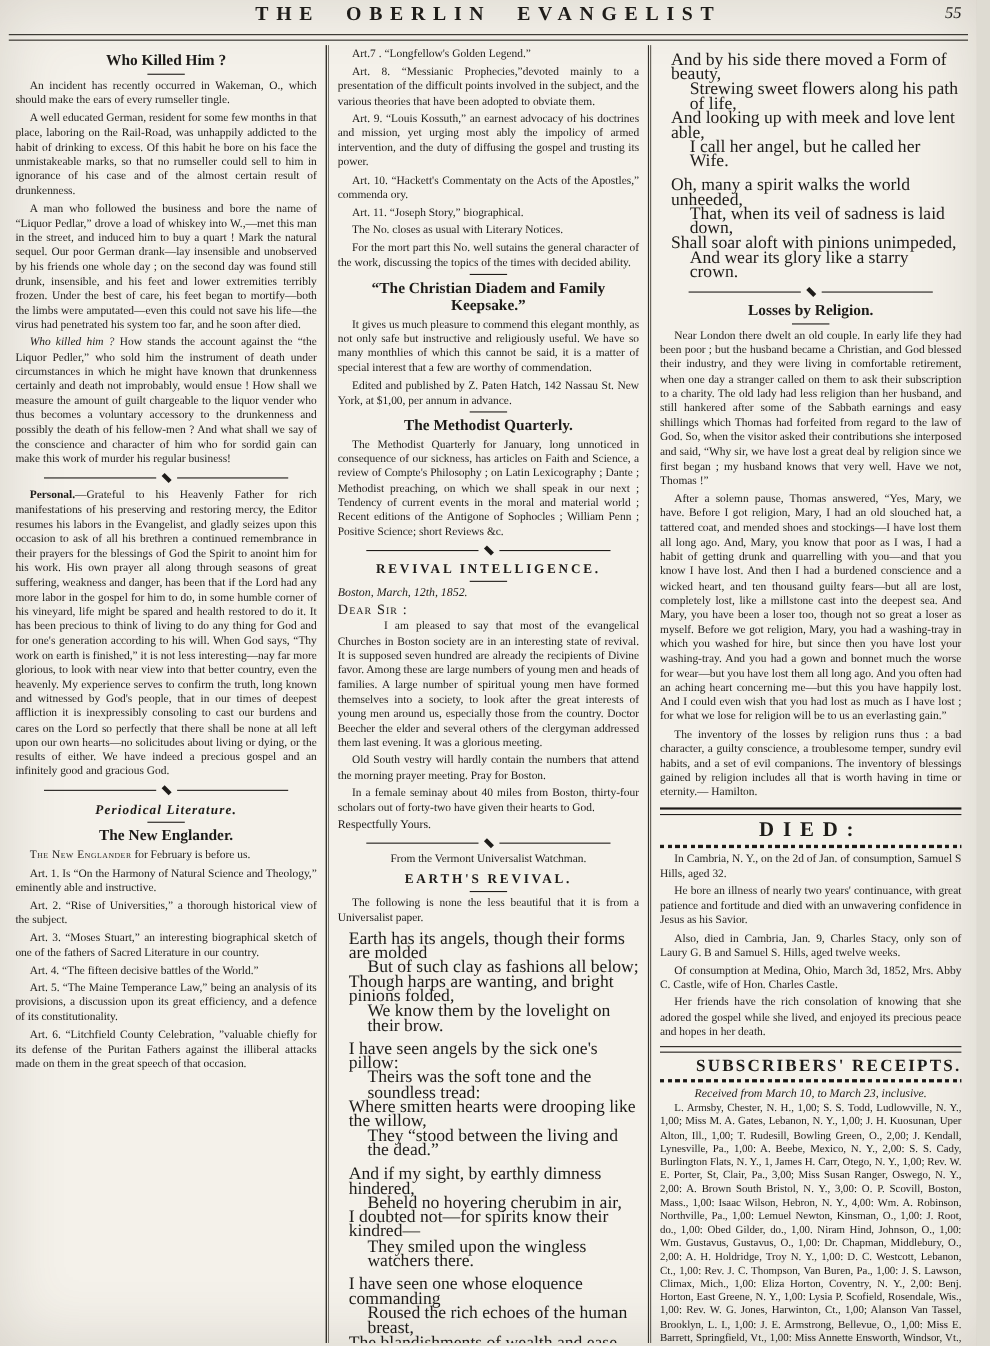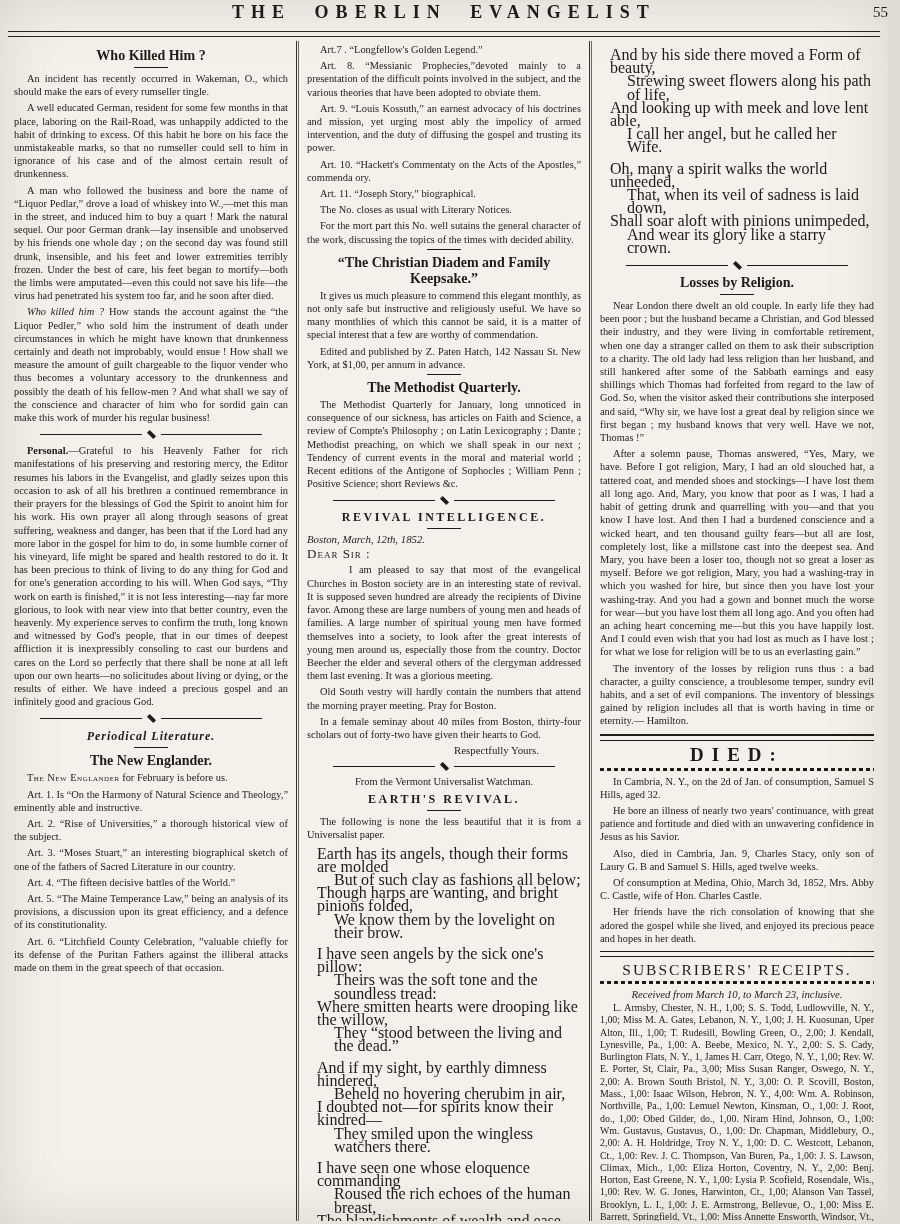--- a/index.html
+++ b/index.html
@@ -2,46 +2,46 @@
 <html><head>
 <meta charset="utf-8">
 <style>
   html,body{margin:0;padding:0;background:#dedbd2;}
   .page{position:relative;width:888px;height:1224px;background:#f4f1ea;color:#1e1c19;
         font-family:"Liberation Serif","DejaVu Serif",serif;overflow:hidden;
         box-shadow:inset 0 0 60px rgba(90,80,60,.18);}
   
   .masthead{position:relative;height:26px;padding-top:2px;}
   .mast-title{text-align:center;font-size:18px;font-weight:700;letter-spacing:7px;word-spacing:12px;}
-  .mast-page{position:absolute;right:0;top:4px;font-size:15px;}
+  .mast-page{position:absolute;right:14px;top:4px;font-size:15px;font-style:italic;}
   .rule2{height:4px;border-top:1px solid #2a2722;border-bottom:1px solid #2a2722;margin:3px 8px 2px;}
   
   .cols{display:flex;height:1180px;padding:2px 6px 0;overflow:hidden;}
   .col{flex:1 1 0;padding:2px 8px 0;overflow:hidden;text-align:justify;}
   .colsep{width:3px;background:linear-gradient(90deg,#33302a 0 1px,transparent 1px 2px,#6b675e 2px 3px);}
   
   .p{font-size:10.4px;line-height:13.2px;margin:0 0 3px;text-indent:13px;}
   .p.big-indent{text-indent:42px;}
   .p.small{font-size:9.9px;line-height:12.3px;}
   .p.noindent{text-indent:0;}
   .lead-bold{font-weight:700;}
   .lead-italic{font-style:italic;}
   .lead-sc{font-variant:small-caps;letter-spacing:.5px;}
   .h-article{font-size:14px;font-weight:700;text-align:center;margin:5px 0 2px;text-indent:0;line-height:16px;}
   .h-caps{font-size:12px;font-weight:700;letter-spacing:2.5px;text-align:center;margin:5px 0 2px;}
   .h-blackletter{font-size:12px;font-weight:700;font-style:italic;text-align:center;margin:7px 0 1px;letter-spacing:1px;}
   .h-died{font-size:19px;letter-spacing:8px;font-weight:700;text-align:center;margin:3px 0 1px;}
-  .h-receipts{font-size:15.5px;letter-spacing:2px;font-weight:400;text-align:center;margin:4px 0 2px;}
+  .h-receipts{font-size:15.5px;letter-spacing:2px;font-weight:700;text-align:right;margin:4px 0 2px;}
   .h-ack{font-size:12.3px;font-weight:700;letter-spacing:1px;text-align:center;margin:6px 0 3px;}
   .dateline{font-size:10.8px;font-style:italic;padding-right:6px;margin:2px 0 1px;}
   .line-sc{font-size:13px;font-variant:small-caps;letter-spacing:1px;margin:0 0 1px;}
   .center-line{font-size:10.4px;text-align:center;margin:3px 0 2px;}
   .center-line.italic{font-style:italic;font-size:10.8px;}
   .center-line.sc{font-variant:small-caps;letter-spacing:1px;}
-  .signature{font-size:10.8px;text-align:right;padding-right:42px;margin:2px 0 3px;}
+  .signature{font-size:10.8px;padding-right:42px;margin:2px 0 3px;}
   
   .shortrule{width:34px;height:1px;background:#1e1c19;margin:3px auto 4px;}
   .heavyrule{height:4px;border-top:2px solid #1e1c19;border-bottom:1px solid #1e1c19;margin:6px 0 2px;}
   .doublerule{height:4px;border-top:1px solid #1e1c19;border-bottom:1px solid #1e1c19;margin:6px 0 2px;}
   .wavyrule{height:3px;background:repeating-linear-gradient(90deg,#1e1c19 0 4px,transparent 4px 7px);margin:2px 0 4px;}
   .divider{display:flex;align-items:center;justify-content:center;margin:7px 26px 6px;}
   .divider .dl{flex:1;height:1px;background:#1e1c19;}
   .divider .dd{width:9px;height:7px;background:#1e1c19;transform:rotate(45deg) scale(1,.55);margin:0 5px;}
   
   .poem{font-size:16px;line-height:13.2px;margin:5px 0 8px 10px;text-align:left;}

